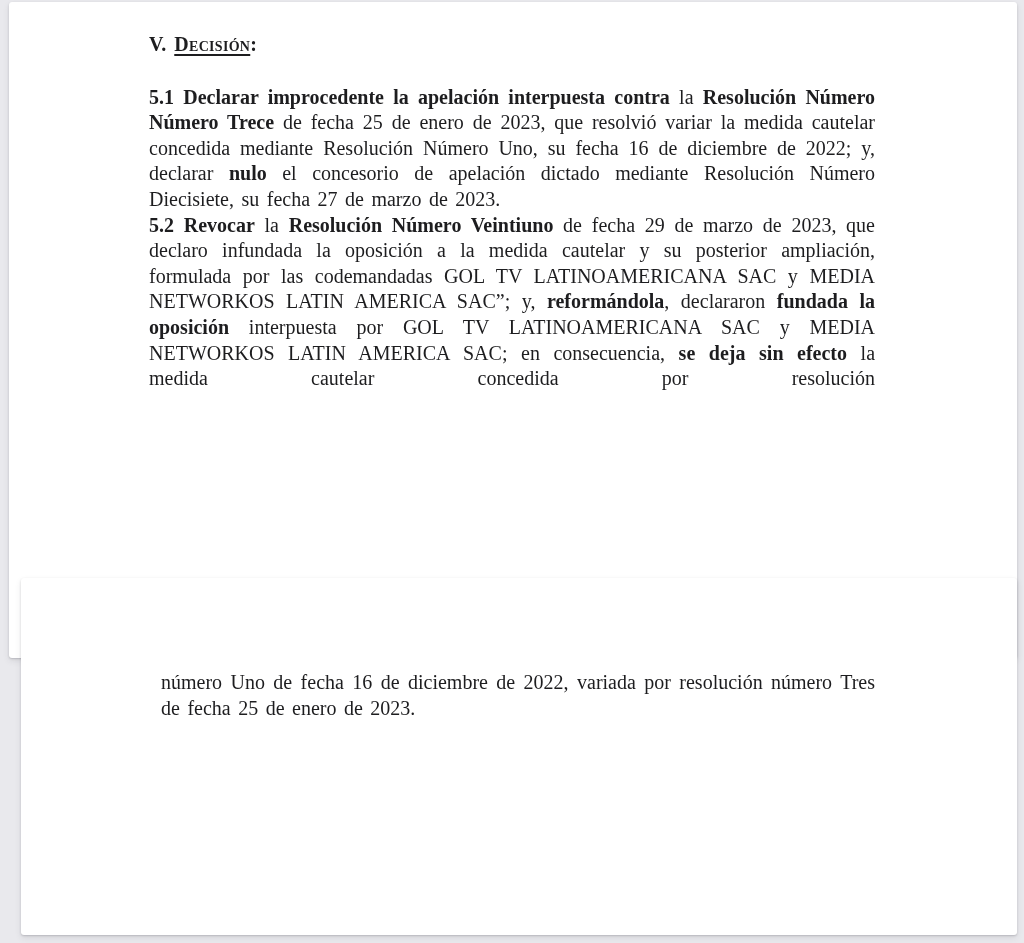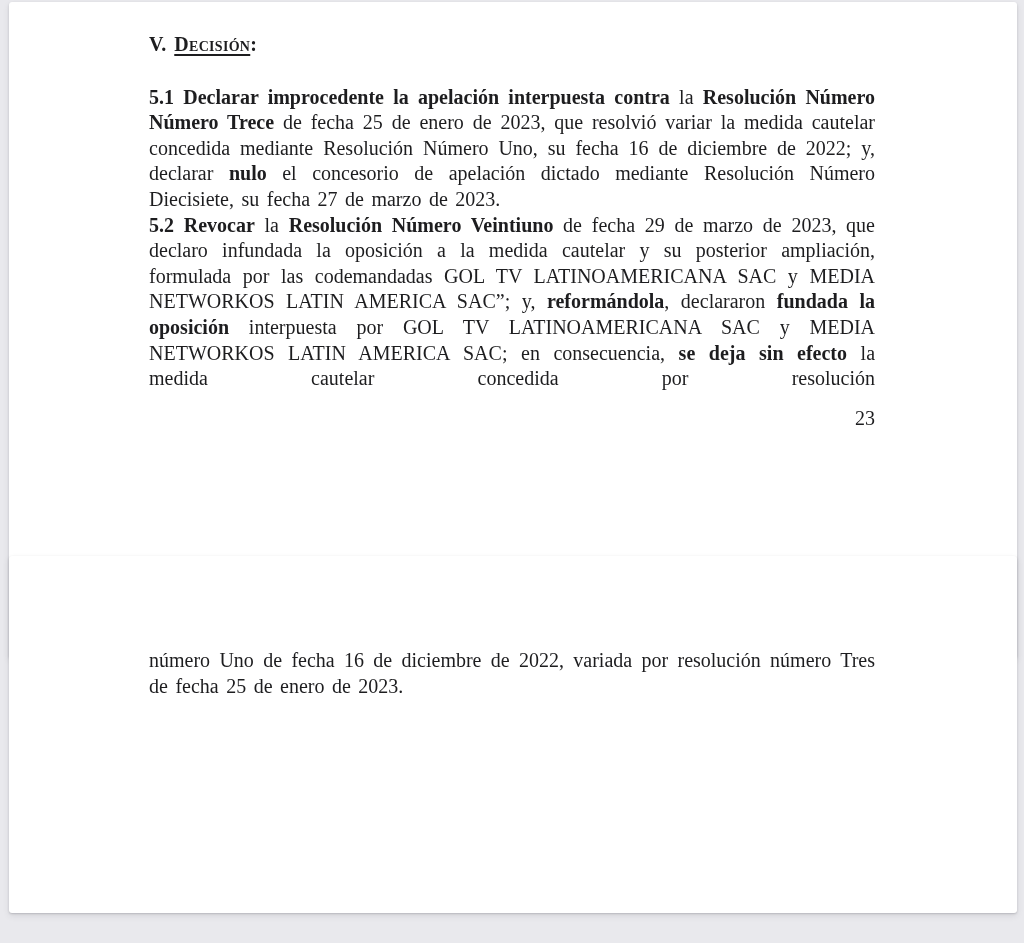--- a/index.html
+++ b/index.html
@@ -17,21 +17,21 @@
   }
   .page {
     position: absolute;
     left: 9px;
     right: 7px;
     background: #ffffff;
     border-radius: 3px;
     box-shadow: 0 1px 2px rgba(60,60,70,0.22), 0 3px 6px rgba(60,60,70,0.10);
   }
   .page1 { top: 2px;   height: 656px; }
-  .page2 { top: 556px; height: 357px; }
+  .page2 { top: 578px; height: 357px; margin-left: 12px; }
 
   .body-text {
     padding: 0 142px 0 140px;
     color: #1d1d1f;
     font-size: 20px;
     line-height: 25.6px;
     text-align: justify;
     word-spacing: 2.5px;
   }
   .body-text p { margin: 0; }
@@ -69,21 +69,20 @@
 
   <section class="page page1">
     <div class="body-text">
       <p class="heading"><span>V. </span><span class="sc u">Decisión</span><span>:</span></p>
 
 
       <p class="para51"><span class="b">5.1 Declarar improcedente la apelación interpuesta contra</span><span> la </span><span class="b">Resolución Número Número Trece</span><span> de fecha 25 de enero de 2023, que resolvió variar la medida cautelar concedida mediante Resolución Número Uno, su fecha 16 de diciembre de 2022; y, declarar </span><span class="b">nulo</span><span> el concesorio de apelación dictado mediante Resolución Número Diecisiete, su fecha 27 de marzo de 2023.</span></p>
 
       <p class="para52"><span class="b">5.2 Revocar</span><span> la </span><span class="b">Resolución Número Veintiuno</span><span> de fecha 29 de marzo de 2023, que declaro infundada la oposición a la medida cautelar y su posterior ampliación, formulada por las codemandadas GOL TV LATINOAMERICANA SAC y MEDIA NETWORKOS LATIN AMERICA SAC”; y, </span><span class="b">reformándola</span><span>, declararon </span><span class="b">fundada la oposición</span><span> interpuesta por GOL TV LATINOAMERICANA SAC y MEDIA NETWORKOS LATIN AMERICA SAC; en consecuencia, </span><span class="b">se deja sin efecto</span><span> la medida cautelar concedida por resolución</span></p>
 
-      <p class="pagenum">23</p>
     </div>
   </section>
 
   <section class="page page2">
     <div class="body-text">
       <p class="cont">número Uno de fecha 16 de diciembre de 2022, variada por resolución número Tres de fecha 25 de enero de 2023.</p>
 
 
     </div>
   </section>

